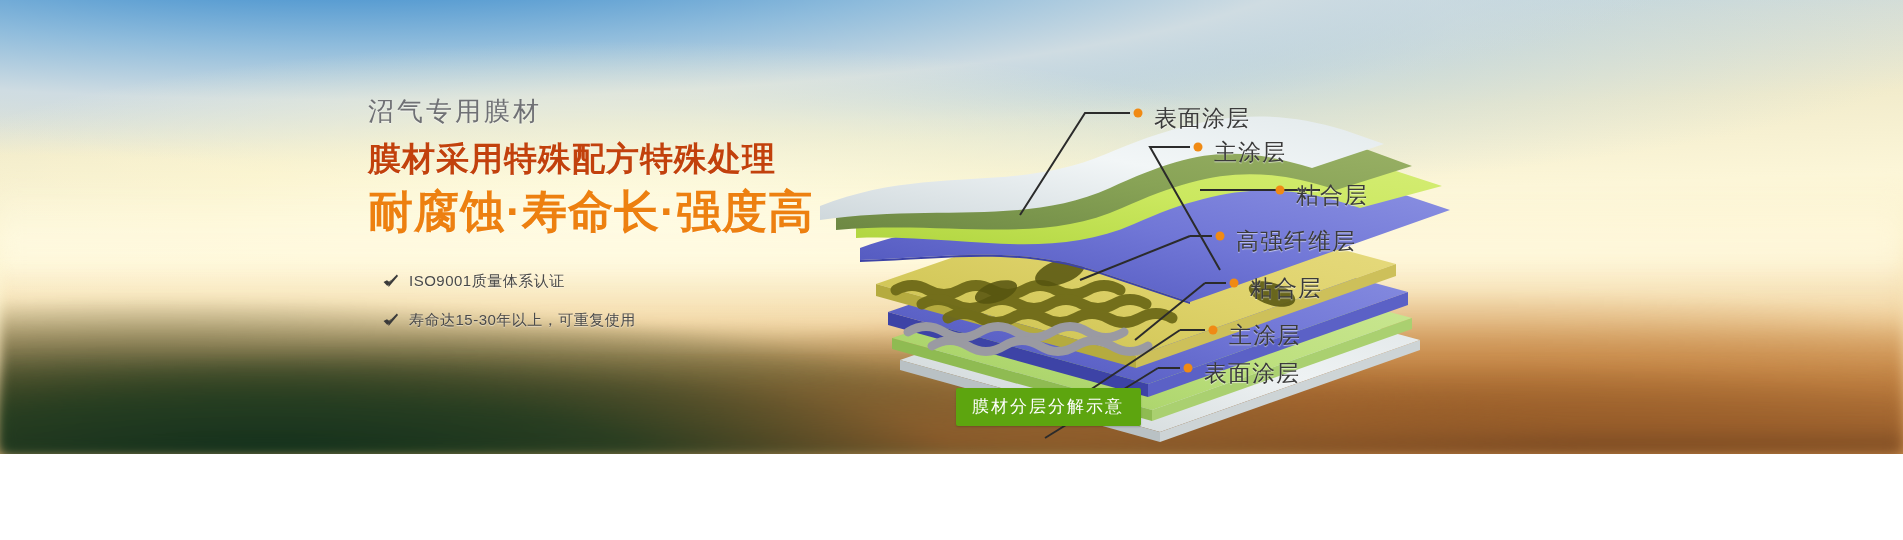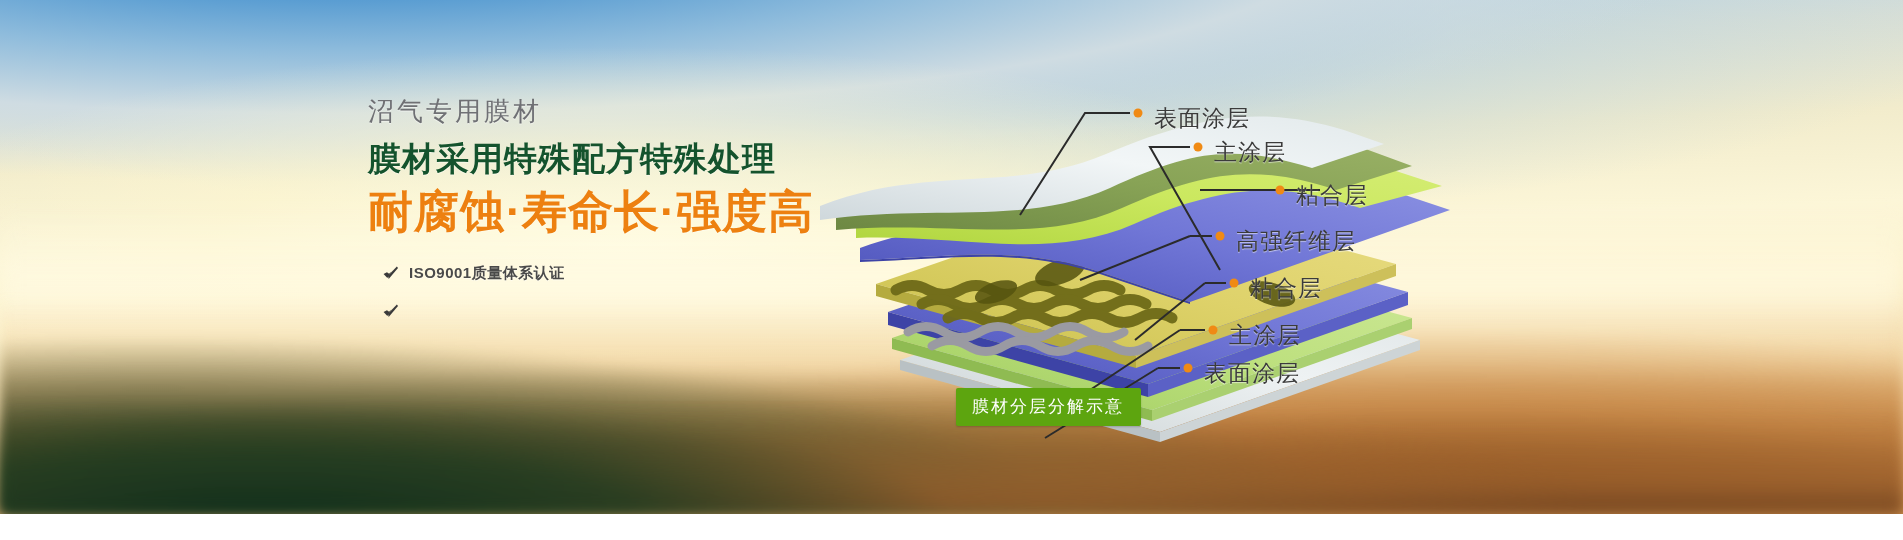--- a/index.html
+++ b/index.html
@@ -1,21 +1,21 @@
 <!DOCTYPE html>
 <html><head>
 <meta charset="utf-8">
 <title>Banner</title>
 <style>
   html,body{margin:0;padding:0;background:#fff;}
   body{font-family:"Liberation Sans","DejaVu Sans",sans-serif;}
 
   .banner{
     position:relative;
-    width:1903px;height:514px;
+    width:1903px;height:454px;
     overflow:hidden;
     background:#f3e7c8;
   }
 
   
   .bg{position:absolute;inset:0;overflow:hidden;}
   .bg-sky{
     position:absolute;inset:0;
     background:
       radial-gradient(110% 75% at 18% -14%, #2f7dc4 0%, #4f97d0 16%, #8fbcdc 32%, #cfdce2 48%, rgba(233,226,198,0) 66%),
@@ -50,30 +50,30 @@
   }
 
   
   .copy{position:absolute;left:368px;top:96px;width:470px;}
   .eyebrow{
     font-size:26px;color:#6f7074;letter-spacing:3px;
     font-weight:400;line-height:1.2;margin:0 0 12px 0;
     text-shadow:0 1px 1px rgba(255,255,255,.55);
   }
   .headline{
-    font-size:33px;color:#14532d;font-weight:bold;letter-spacing:1px;
+    font-size:33px;color:#c2410c;font-weight:bold;letter-spacing:1px;
     line-height:1.22;margin:0 0 6px 0;white-space:nowrap;
     text-shadow:0 1px 1px rgba(255,255,255,.5);
   }
   .subhead{
     font-size:45px;color:#ed8010;font-weight:bold;letter-spacing:1px;
     line-height:1.22;margin:0;white-space:nowrap;
     text-shadow:0 1px 1px rgba(255,255,255,.45);
   }
-  .features{margin:24px 0 0 14px;padding:0;list-style:none;font-weight:bold;}
+  .features{margin:32px 0 0 14px;padding:0;list-style:none;}
   .feature{
     display:flex;align-items:center;
     font-size:15px;color:#4a4a4a;margin-bottom:20px;
     letter-spacing:.5px;
     text-shadow:0 1px 1px rgba(255,255,255,.5);
   }
   .check{
     width:17px;height:17px;margin-right:10px;flex:0 0 auto;
     display:inline-block;color:#3a3a3a;
   }
@@ -124,20 +124,21 @@
         </span>
         <span>ISO9001质量体系认证</span>
       </li>
       <li class="feature">
         <span class="check">
           <svg viewBox="0 0 24 24" width="17" height="17" aria-hidden="true">
             <path d="M2.2 12.6 L7.6 18.4 L13.2 9.0 L10.0 12.4 L7.0 10.2 Z" fill="#3a3a3a"></path>
             <path d="M8.4 15.2 L21.0 2.2 L22.6 4.2 L9.4 19.6 Z" fill="#3a3a3a"></path>
           </svg>
         </span>
+        <span>寿命达15-30年以上，可重复使用</span>
       </li>
     </ul>
   </div>
 
   <div class="diagram">
     <svg width="1243" height="500" viewBox="0 0 1243 500">
       <defs>
         <linearGradient id="gSurfT" x1="0" y1="1" x2="1" y2="0">
           <stop offset="0" stop-color="#cfd8dc"></stop>
             <stop offset=".55" stop-color="#f2f6f7"></stop>

